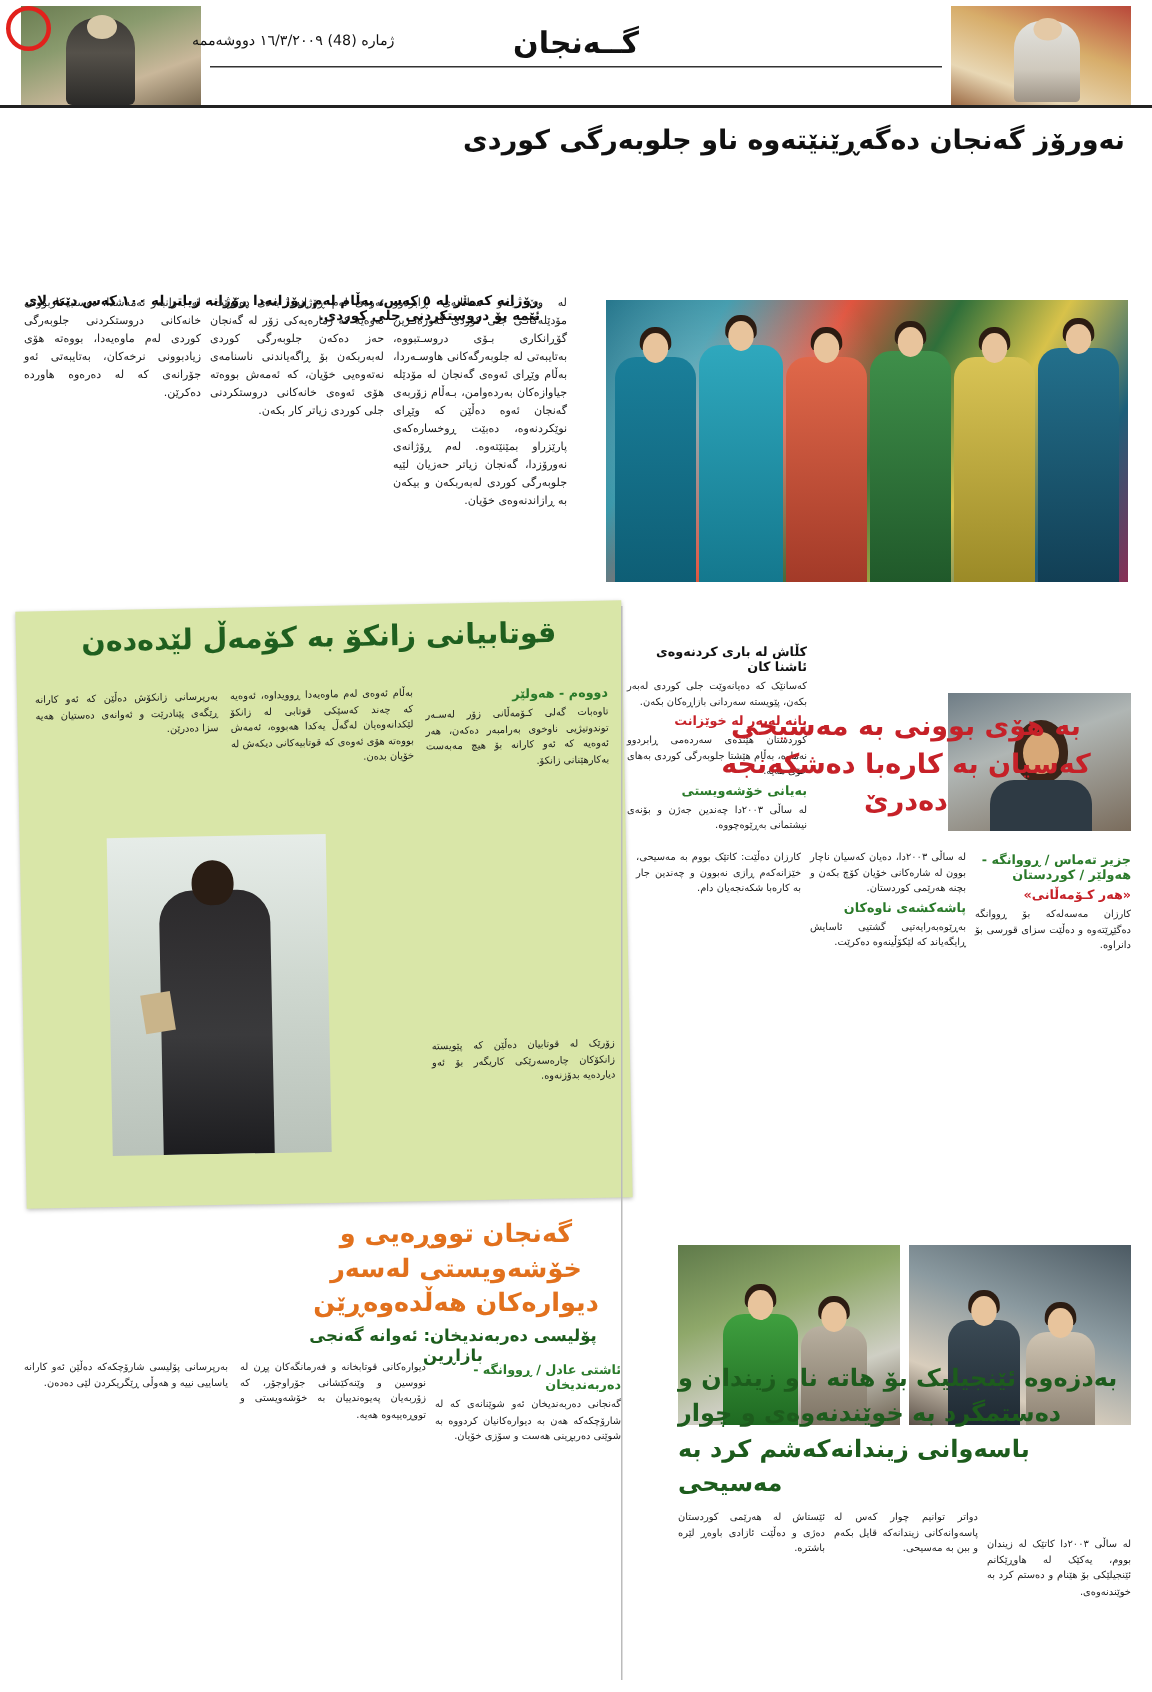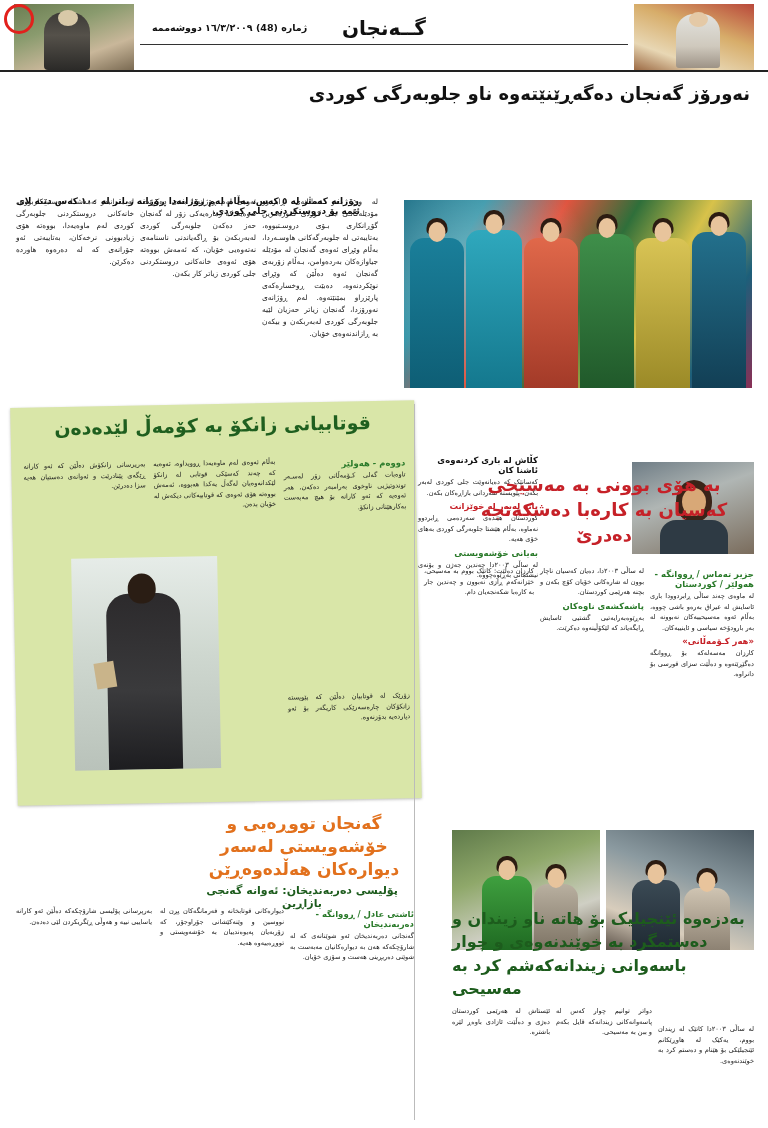--- a/index.html
+++ b/index.html
@@ -53,22 +53,22 @@
   .mast-logo .ring{
     position:absolute; left:2px; top:2px; width:30px; height:30px;
     border:3px solid #e2211c; border-radius:50%;
   }
   .mast-title {
     position:absolute; left:0; right:0; top:16px;
     text-align:center; font-size:20px; font-weight:bold; color:#111;
     letter-spacing:1px;
   }
   .mast-issue {
-    position:absolute; left:152px; top:22px;
-    font-size:9.5px; color:#111; direction:rtl;font-weight:bold;
+    position:absolute; left:128px; top:22px;
+    font-size:9.5px; color:#111; direction:rtl;
   }
   .mast-rule {
     position:absolute; left:140px; right:140px; top:44px; height:1px; background:#333;
   }
 
   
   .top-headline {
     position:absolute; right:18px; top:82px; width:560px;
     text-align:right; direction:rtl;
     font-size:18px; font-weight:bold; color:#111; line-height:1.35;
@@ -145,21 +145,21 @@
   }
 
   
   .bl-cols { position:absolute; left:14px; top:906px; width:400px; height:212px; }
   .blc { position:absolute; top:0; }
   .blc1 { right:0px; width:124px; }
   .blc2 { right:130px; width:124px; }
   .blc3 { right:262px; width:136px; }
 
   
-  .mid-col { position:absolute; left:418px; top:455px; width:120px; }
+  .mid-col { position:absolute; left:418px; top:430px; width:120px; }
 
   
   .red-head {
     position:absolute; right:14px; top:468px; width:300px;
     direction:rtl; text-align:center; font-size:18px; font-weight:bold;
     color:#c62128; line-height:1.4;
   }
   .right-photo {
     position:absolute; right:14px; top:462px; width:122px; height:92px;
     background:linear-gradient(160deg,#6f7d86 0%,#b0b6b4 40%,#7a6c5c 100%);
@@ -284,21 +284,21 @@
       <div class="gp-book"></div>
     </div>
   </div>
 
   <div class="orange-head">گەنجان تووڕەیی و خۆشەویستی لەسەر دیوارەکان هەڵدەوەڕێن</div>
   <div class="police-sub">پۆلیسی دەربەندیخان: ئەوانە گەنجی بازاڕین</div>
 
   <div class="bl-cols">
     <div class="blc blc1">
       <div class="green-sub">ئاشتی عادل / ڕووانگە - دەربەندیخان</div>
-      <div class="col-text tiny">گەنجانی دەربەندیخان ئەو شوێنانەی کە لە شارۆچکەکە هەن بە دیوارەکانیان مەبەست بە شوێنی دەربڕینی هەست و سۆزی خۆیان.</div>
+      <div class="col-text tiny">گەنجانی دەربەندیخان ئەو شوێنانەی کە لە شارۆچکەکە هەن بە دیوارەکانیان کردووە بە شوێنی دەربڕینی هەست و سۆزی خۆیان.</div>
     </div>
     <div class="blc blc2">
       <div class="col-text tiny">دیوارەکانی قوتابخانە و فەرمانگەکان پڕن لە نووسین و وێنەکێشانی جۆراوجۆر، کە زۆربەیان پەیوەندییان بە خۆشەویستی و تووڕەییەوە هەیە.</div>
     </div>
     <div class="blc blc3">
       <div class="col-text tiny">بەرپرسانی پۆلیسی شارۆچکەکە دەڵێن ئەو کارانە یاساییی نییە و هەوڵی ڕێگریکردن لێی دەدەن.</div>
     </div>
   </div>
 
   <div class="mid-divider"></div>
@@ -315,21 +315,20 @@
   <div class="right-photo">
     <div class="rp-head"></div>
     <div class="rp-face"></div>
     <div class="rp-body"></div>
   </div>
   <div class="red-head" style="right:14px;top:472px;width:300px;">بە هۆی بوونی بە مەسیحی کەسیان بە کارەبا دەشکەنجە دەدرێ</div>
 
   <div class="right-cols" style="top:566px;">
     <div class="rc rc1">
       <div class="green-sub">جزیر تەماس / ڕووانگە - هەولێر / کوردستان</div>
-      <div class="col-text tiny">لە ماوەی چەند ساڵی ڕابردوودا باری ئاسایش لە عیراق بەرەو باشی چووە، بەڵام ئەوە مەسیحییەکان نەبوونە لە بەر بارودۆخە سیاسی و ئاینییەکان.</div>
       <div class="red-sub">«هەر کـۆمەڵانی»</div>
       <div class="col-text tiny">کارزان مەسەلەکە بۆ ڕووانگە دەگێڕێتەوە و دەڵێت سزای قورسی بۆ دانراوە.</div>
     </div>
     <div class="rc rc2">
       <div class="col-text tiny">لە ساڵی ٢٠٠٣دا، دەیان کەسیان ناچار بوون لە شارەکانی خۆیان کۆچ بکەن و بچنە هەرێمی کوردستان.</div>
       <div class="green-sub">پاشەکشەی ناوەکان</div>
       <div class="col-text tiny">بەڕێوەبەرایەتیی گشتیی ئاسایش ڕایگەیاند کە لێکۆڵینەوە دەکرێت.</div>
     </div>
     <div class="rc rc3">
       <div class="col-text tiny">کارزان دەڵێت: کاتێک بووم بە مەسیحی، خێزانەکەم ڕازی نەبوون و چەندین جار بە کارەبا شکەنجەیان دام.</div>

